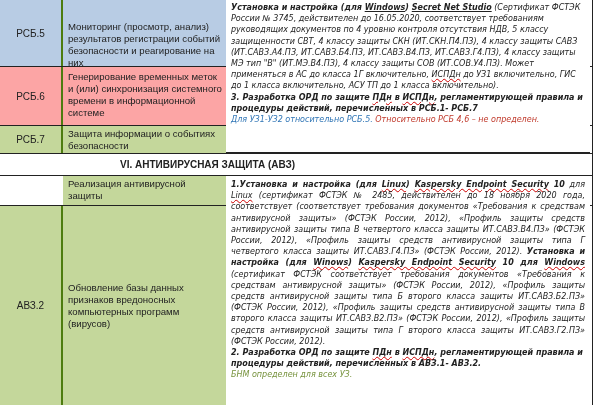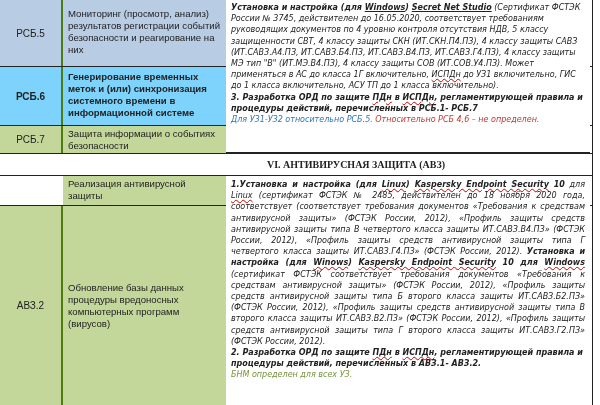--- a/index.html
+++ b/index.html
@@ -8,40 +8,40 @@
     .row { position: absolute; left: 0; width: 592px; border-bottom: 1px solid #222; box-sizing: border-box; }
     .cell { position: absolute; top: 0; bottom: 0; box-sizing: border-box; overflow: hidden; }
     .c-code { left: 0; width: 63px; border-right: 2px solid #4d7c0f; display: flex; align-items: center; justify-content: center;
       font-family: "Liberation Sans", sans-serif; font-size: 10px; color: #222; }
     .c-name { left: 63px; width: 165px; border-right: 1px solid #222; padding: 2px 5px;
       font-family: "Liberation Sans", sans-serif; font-size: 9.6px; line-height: 12px; color: #222; }
     .c-desc { left: 226px; width: 364px; padding: 2px 5px; background: #ffffff;
       font-family: "DejaVu Sans", sans-serif; font-style: italic; font-size: 8px; line-height: 11.2px; color: #222; }
     .just { text-align: justify; }
     .blue { background: #b8cce4; }
-    .pink { background: #7dd3fc; font-weight: bold; }
+    .pink { background: #fca5a5; }
     .green { background: #c4d79b; }
     .b { font-weight: bold; }
     .u { text-decoration: underline; text-decoration-color: #c00; text-decoration-style: wavy; text-decoration-thickness: 1px; }
     .ul { text-decoration: underline; }
     .g { color: #76923c; }
     .bl { color: #2e74b5; }
     .rd { color: #c0392b; }
-    .section { display: flex; align-items: center; justify-content: center;
-      font-family: Liberation Serif, serif; font-size: 10px; font-weight: bold; color: #222; background: #fff; }
+    .section { display: flex; align-items: center; justify-content: flex-start;
+      font-family: Liberation Sans, sans-serif; font-size: 10px; font-weight: bold; color: #222; background: #fff; }
     .avz2-name { display: flex; align-items: center; }
   </style>
 </head>
 <body>
 
 <div class="tbl">
 
   <div class="row" style="top:0;height:67px;">
     <div class="cell c-code blue">РСБ.5</div>
-    <div class="cell c-name blue" style="padding-top:8px;">Мониторинг (просмотр, анализ) результатов регистрации событий безопасности и реагирование на них</div>
+    <div class="cell c-name blue" style="padding-top:21px;">Мониторинг (просмотр, анализ) результатов регистрации событий безопасности и реагирование на них</div>
   </div>
 
   <div class="row" style="top:67px;height:59px;">
     <div class="cell c-code pink">РСБ.6</div>
     <div class="cell c-name pink" style="padding-top:4px;">Генерирование временных меток и (или) синхронизация системного времени в информационной системе</div>
   </div>
 
   <div class="row" style="top:126px;height:28px;">
     <div class="cell c-code green">РСБ.7</div>
     <div class="cell c-name green">Защита информации о событиях безопасности</div>
@@ -63,21 +63,21 @@
     <span>VI. АНТИВИРУСНАЯ ЗАЩИТА (АВЗ)</span>
   </div>
 
   <div class="row" style="top:176px;height:30px;">
     <div class="cell c-name green" style="padding-top:2px;">Реализация антивирусной защиты</div>
   </div>
 
   <div class="row" style="top:206px;height:199px;border-bottom:none;">
     <div class="cell c-code green">АВЗ.2</div>
     <div class="cell c-name green avz2-name">
-      <span>Обновление базы данных процедуры вредоносных компьютерных программ (вирусов)</span>
+      <span>Обновление базы данных признаков вредоносных компьютерных программ (вирусов)</span>
     </div>
   </div>
 
   <div class="cell c-desc just" style="top:176px;height:229px;position:absolute;padding-top:3px;">
     <div>
       <span class="b">1.Установка и настройка (для </span><span class="b u">Linux</span><span class="b">) </span><span class="b u">Kaspersky Endpoint Security</span><span class="b"> 10</span><span> для </span><span class="u">Linux</span><span> (сертификат ФСТЭК № 2485, действителен до 18 ноября 2020 года, соответствует (соответствует требования документов «Требования к средствам антивирусной защиты» (ФСТЭК России, 2012), «Профиль защиты средств антивирусной защиты типа В четвертого класса защиты ИТ.САВЗ.В4.ПЗ» (ФСТЭК России, 2012), «Профиль защиты средств антивирусной защиты типа Г четвертого класса защиты ИТ.САВЗ.Г4.ПЗ» (ФСТЭК России, 2012). </span><span class="b">Установка и настройка (для </span><span class="b u">Winows</span><span class="b">) </span><span class="b u">Kaspersky Endpoint Security</span><span class="b"> 10 для </span><span class="b u">Windows</span><span> (сертификат ФСТЭК соответствует требования документов «Требования к средствам антивирусной защиты» (ФСТЭК России, 2012), «Профиль защиты средств антивирусной защиты типа Б второго класса защиты ИТ.САВЗ.Б2.ПЗ» (ФСТЭК России, 2012), «Профиль защиты средств антивирусной защиты типа В второго класса защиты ИТ.САВЗ.В2.ПЗ» (ФСТЭК России, 2012), «Профиль защиты средств антивирусной защиты типа Г второго класса защиты ИТ.САВЗ.Г2.ПЗ» (ФСТЭК России, 2012).</span>
     </div>
     <div class="b" style="text-align:left;">
       <span>2. Разработка ОРД по защите </span><span class="u">ПДн</span><span> в </span><span class="u">ИСПДн</span><span>, регламентирующей правила и процедуры действий, перечисленных в АВЗ.1- АВЗ.2.</span>
     </div>

